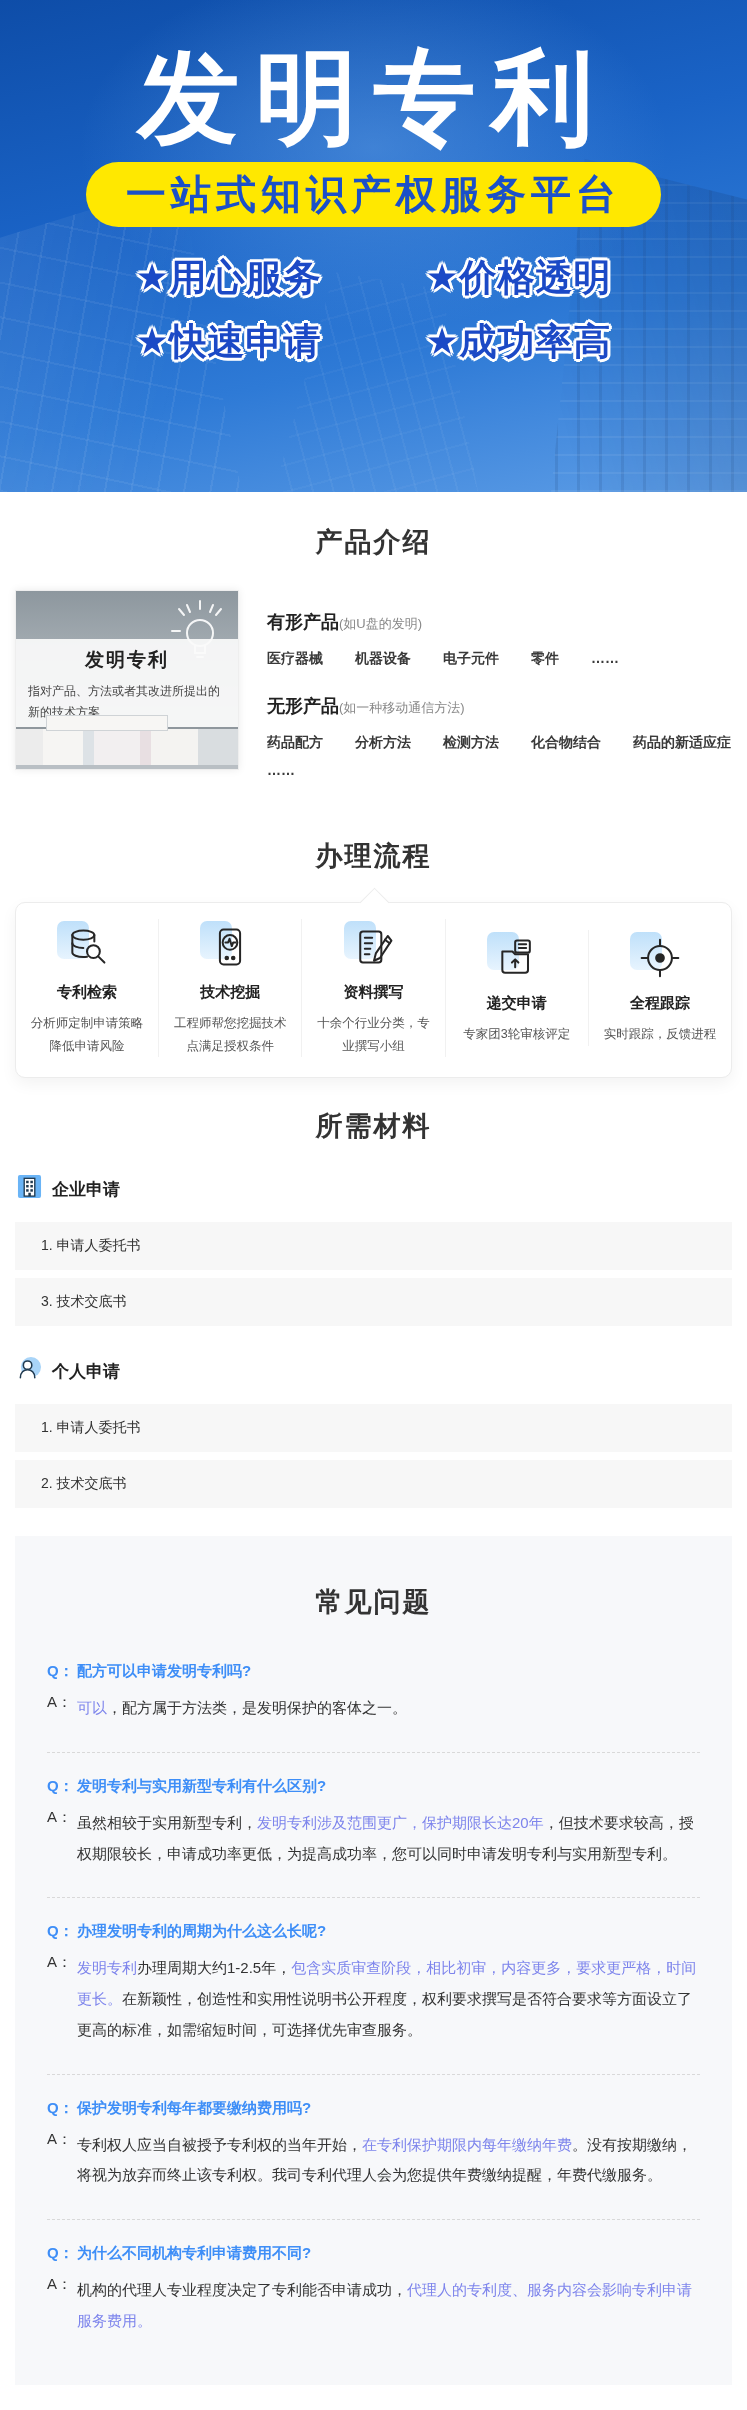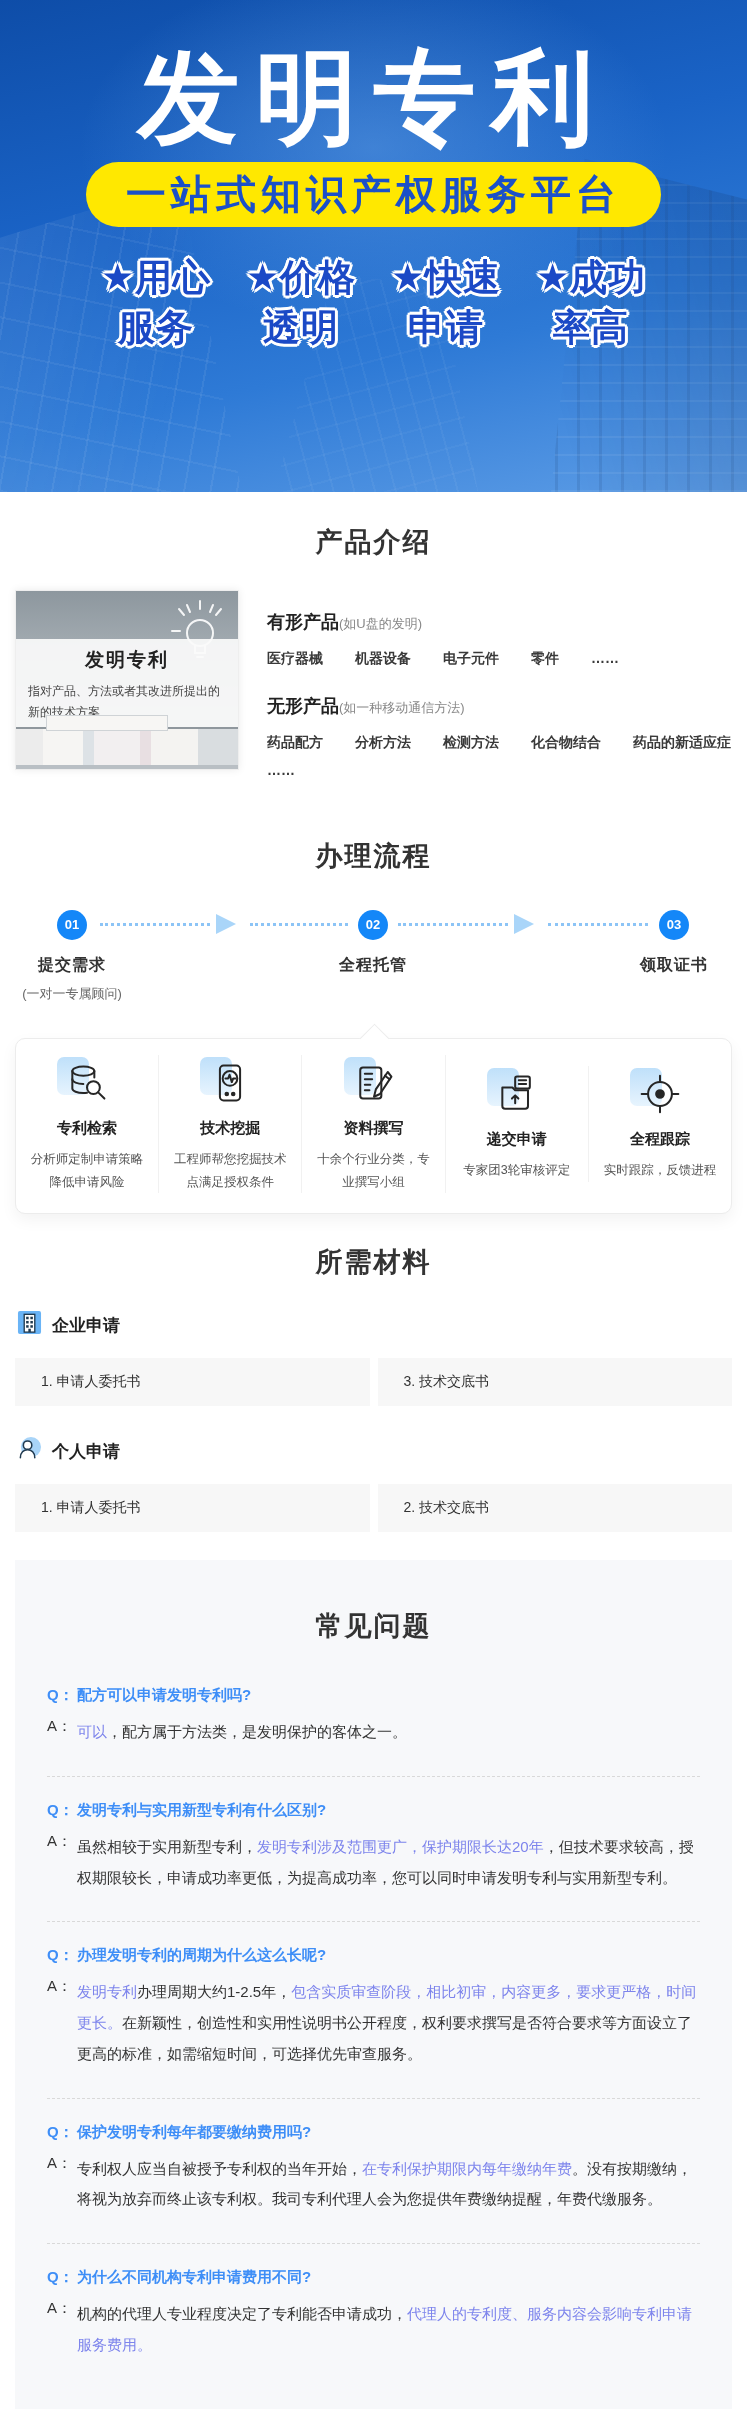--- a/index.html
+++ b/index.html
@@ -25,21 +25,21 @@
       repeating-linear-gradient(90deg, rgba(30,60,110,.25) 0 3px, rgba(0,0,0,0) 3px 22px);
     clip-path:polygon(30% 100%,42% 2%,100% 14%,100% 100%);}
   .bld-mid{left:250px;width:240px;height:220px;opacity:.35;
     background:
       repeating-linear-gradient(75deg, rgba(255,255,255,.14) 0 2px, rgba(255,255,255,0) 2px 20px),
       repeating-linear-gradient(-15deg, rgba(255,255,255,.10) 0 2px, rgba(255,255,255,0) 2px 26px);
     clip-path:polygon(10% 100%,35% 0,80% 8%,95% 100%);}
   .hero-title{margin:0;padding-top:42px;font-size:102px;line-height:1.1;font-weight:bold;color:#fff;letter-spacing:16px;position:relative;}
   .pill{display:inline-block;margin-top:8px;background:#ffe800;color:#1b50c8;font-size:40px;font-weight:bold;
     padding:5px 40px;border-radius:50px;letter-spacing:5px;position:relative;}
-  .features{margin:26px auto 0;width:580px;display:grid;grid-template-columns:1fr 1fr 1fr 1fr;row-gap:14px;justify-items:center;position:relative;}
+  .features{margin:26px auto 0;width:580px;display:grid;grid-template-columns:1fr 1fr;row-gap:14px;justify-items:center;position:relative;}
   .feature{color:#1b49c6;font-size:37px;font-weight:bold;letter-spacing:1px;
     text-shadow:-2px -2px 0 #fff,2px -2px 0 #fff,-2px 2px 0 #fff,2px 2px 0 #fff,0 -3px 0 #fff,0 3px 0 #fff,-3px 0 0 #fff,3px 0 0 #fff;}
 
   
   .sec-h{margin:0;text-align:center;font-size:27px;color:#333;font-weight:bold;letter-spacing:2px;}
 
   
   .product{padding-top:32px;}
   .p-row{display:flex;margin:30px 15px 0;}
   .p-card{width:222px;height:178px;flex:none;position:relative;overflow:hidden;border:1px solid #eee;
@@ -79,21 +79,21 @@
   .svc-icon{position:relative;width:46px;height:46px;margin:0 auto;}
   .svc-icon::before{content:"";position:absolute;left:-7px;top:-4px;width:32px;height:38px;border-radius:7px;
     background:linear-gradient(180deg,#bfe0fa,#e7f4fe);}
   .svc-icon svg{position:relative;}
   .svc-title{margin-top:12px;font-size:15px;font-weight:bold;color:#222;}
   .svc-desc{margin-top:10px;font-size:12.5px;color:#555;line-height:1.8;}
 
   
   .materials{padding-top:30px;}
   .mat-h{display:flex;align-items:center;gap:10px;margin:30px 0 0 17px;font-size:17px;font-weight:bold;color:#222;}
-  .mat-row{display:flex;gap:8px;margin:18px 15px 0;}
+  .mat-row{display:flex;gap:8px;margin:18px 15px 0;flex-direction:column;}
   .mat-box{flex:1;background:#f7f7f7;padding:15px 0 15px 26px;font-size:14px;color:#333;}
 
   
   .faq{margin:28px 15px 0;background:#f7f8fa;padding:40px 32px 20px;}
   .faq .sec-h{margin-top:8px;}
   .faq-list{margin-top:18px;}
   .faq-item{padding:24px 0 28px;}
   .faq-item + .faq-item{border-top:1px dashed #d9d9d9;}
   .qline{display:flex;font-size:15px;font-weight:bold;color:#3e8ef7;}
   .aline{display:flex;margin-top:12px;font-size:15px;color:#333;}
@@ -155,41 +155,20 @@
             <span>化合物结合</span>
             <span>药品的新适应症</span>
             <span>……</span>
           </div>
         </div>
     </div>
   </section>
 
   <section class="process">
     <h2 class="sec-h">办理流程</h2>
-    <div class="steps">
-      <div class="dotline d1"></div>
-      <div class="arrowhead a1"></div>
-      <div class="dotline d2"></div>
-      <div class="dotline d3"></div>
-      <div class="arrowhead a2"></div>
-      <div class="dotline d4"></div>
-      <div class="step step1">
-        <div class="step-num">01</div>
-        <div class="step-label">提交需求</div>
-        <div class="step-sub">(一对一专属顾问)</div>
-      </div>
-      <div class="step step2">
-        <div class="step-num">02</div>
-        <div class="step-label">全程托管</div>
-      </div>
-      <div class="step step3">
-        <div class="step-num">03</div>
-        <div class="step-label">领取证书</div>
-      </div>
-    </div>
     <div class="process-card">
         <div class="svc">
           <div class="svc-icon"><svg width="44" height="44" viewBox="0 0 48 48" fill="none" stroke="#262626" stroke-width="2.2" stroke-linecap="round" stroke-linejoin="round">
               <ellipse cx="20" cy="11" rx="12" ry="5"></ellipse>
               <path d="M8 11v9c0 2.8 5.4 5 12 5"></path>
               <path d="M8 20v10c0 2.8 5.4 5 12 5 1.4 0 2.8-.1 4-.3"></path>
               <path d="M32 11v7"></path>
               <circle cx="31" cy="29" r="7"></circle>
               <path d="M36.2 34.2 43 41"></path>
             </svg></div>

